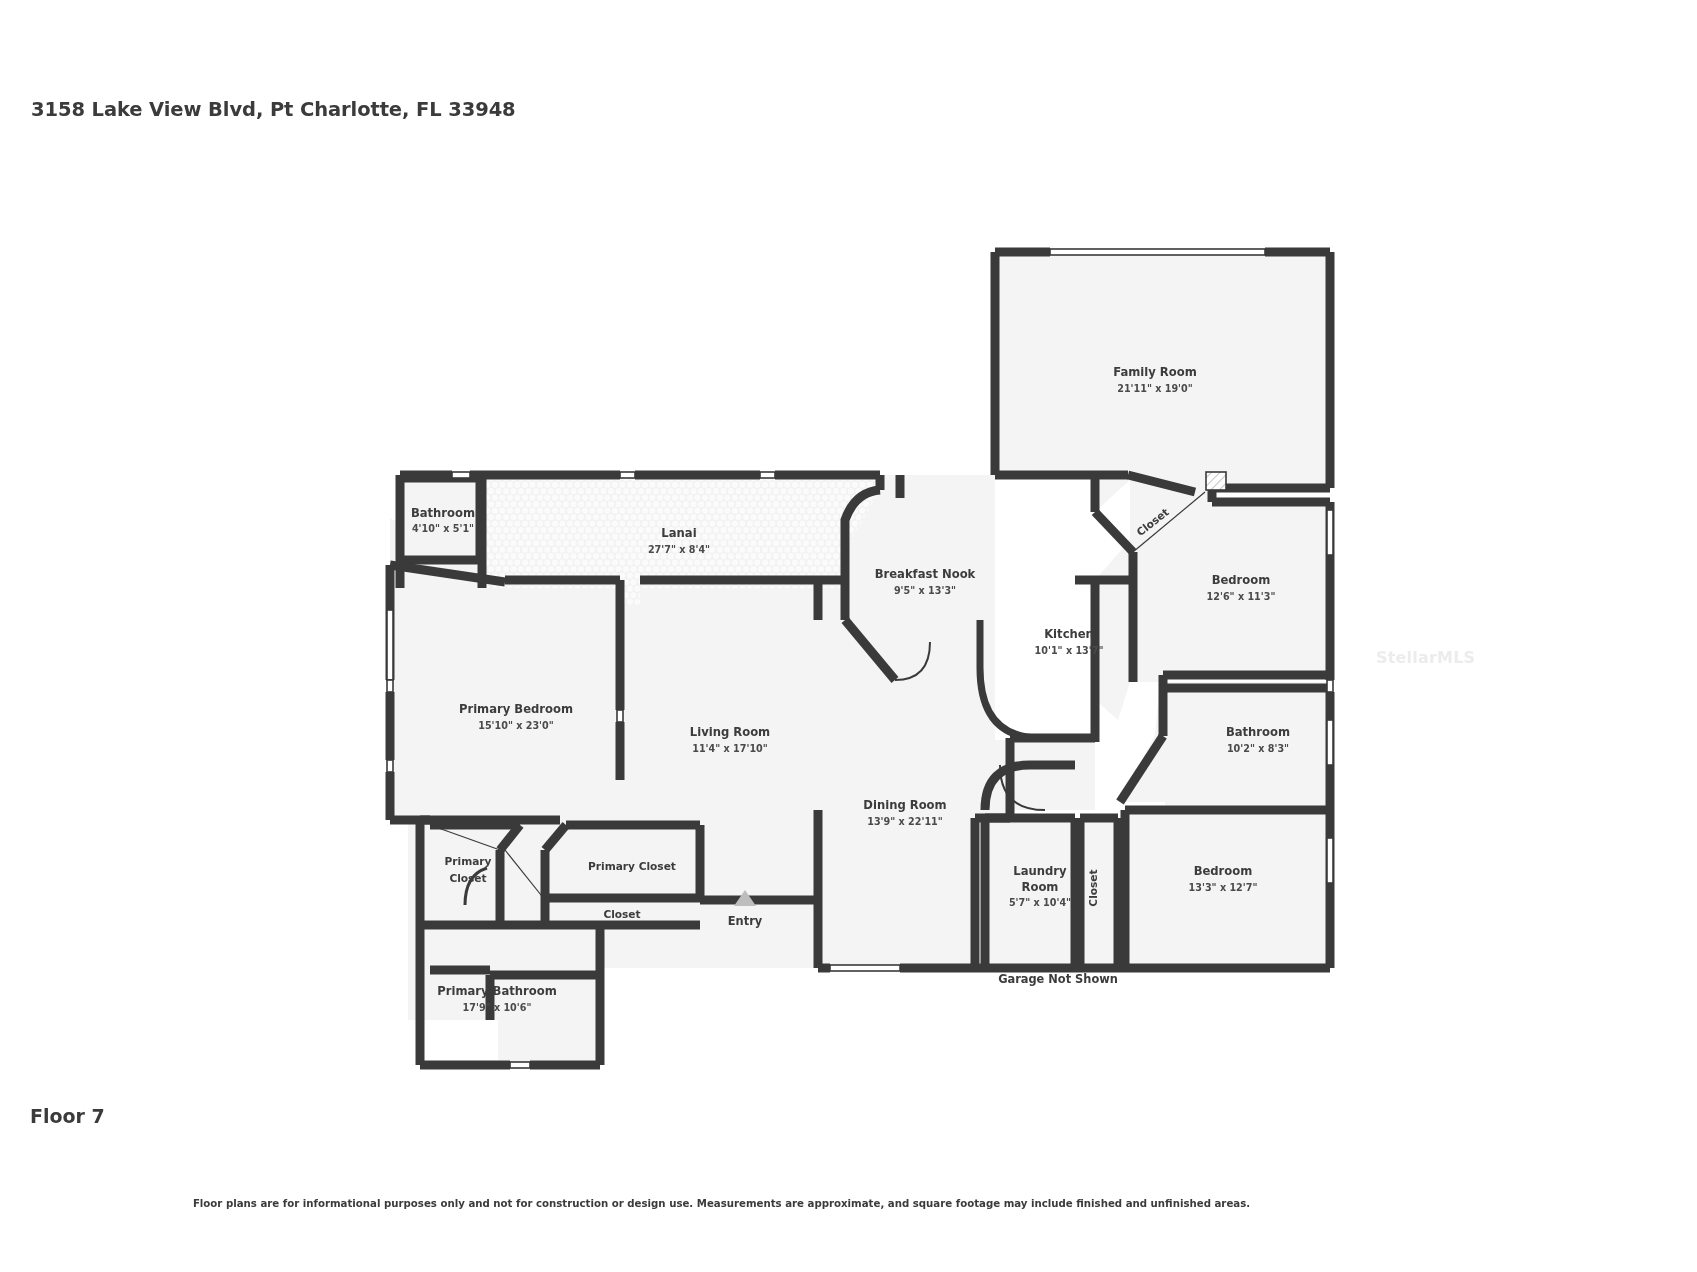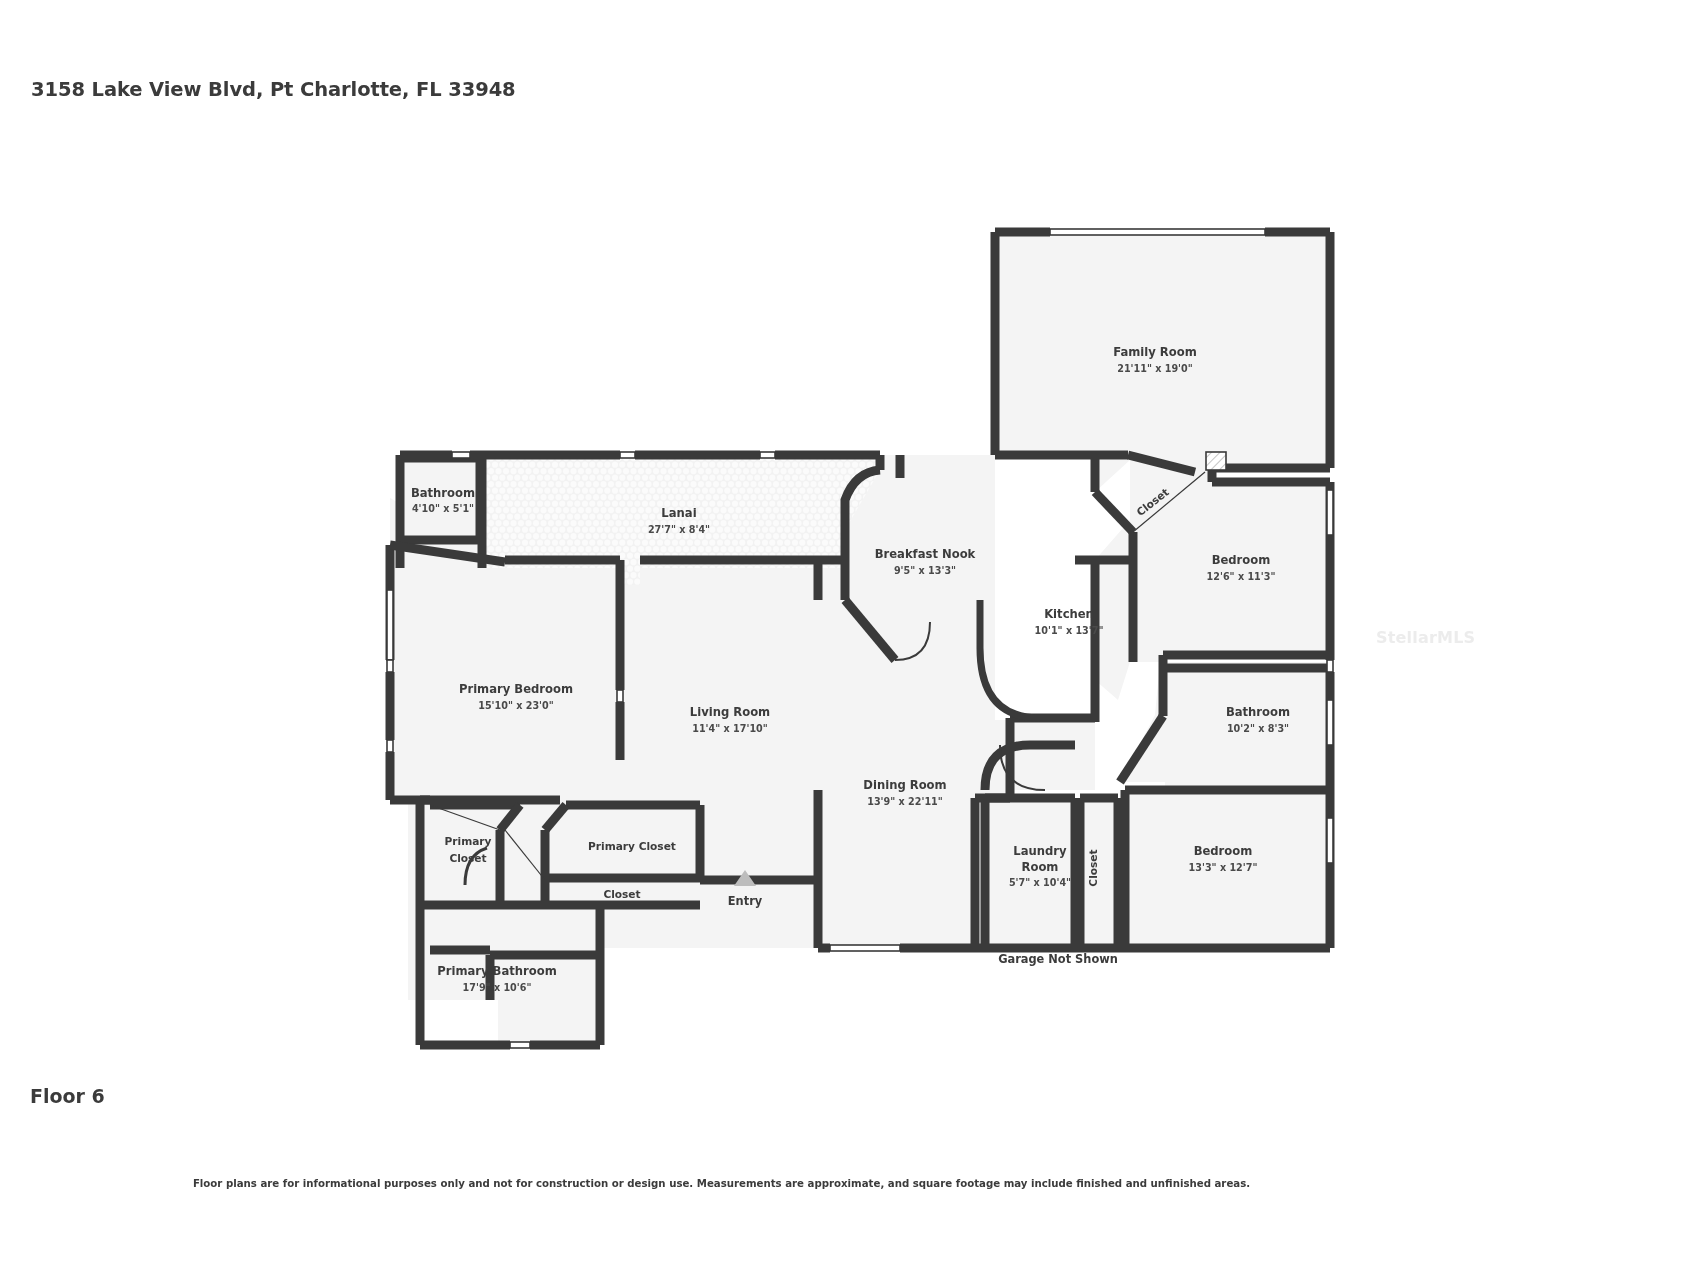--- a/index.html
+++ b/index.html
@@ -1,17 +1,17 @@
 <!DOCTYPE html>
 <html><head>
 <meta charset="utf-8">
 <style>
   html,body{margin:0;padding:0;background:#ffffff;}
   body{width:1697px;height:1272px;position:relative;font-family:"DejaVu Sans","Liberation Sans",sans-serif;overflow:hidden;}
-  .page{position:absolute;inset:0;}
+  .page{position:absolute;inset:0;margin-top:20px;}
 
   #page-title{
     position:absolute;left:31px;top:78px;
     font-size:19.5px;font-weight:bold;color:#3b3b3b;letter-spacing:-0.1px;
     white-space:nowrap;
   }
   #floor-label{
     position:absolute;left:30px;top:1085px;
     font-size:19px;font-weight:bold;color:#3b3b3b;
   }
@@ -322,16 +322,16 @@
       <g>
         <polygon points="745,870 756,886 734,886" fill="#bdbdbd"></polygon>
         <text class="note" text-anchor="middle" x="745" y="905">Entry</text>
       </g>
       <text class="note" text-anchor="middle" x="1058" y="963">Garage Not Shown</text>
 
       <text class="rm-small" text-anchor="middle" x="468" y="862" fill="#3c3c3c">Closet</text>
     </svg>
   </div>
 
-  <div id="floor-label">Floor 6</div>
+  <div id="floor-label">Floor 7</div>
   <div id="disclaimer">Floor plans are for informational purposes only and not for construction or design use. Measurements are approximate, and square footage may include finished and unfinished areas.</div>
 
 </div>
 
 </body></html>

